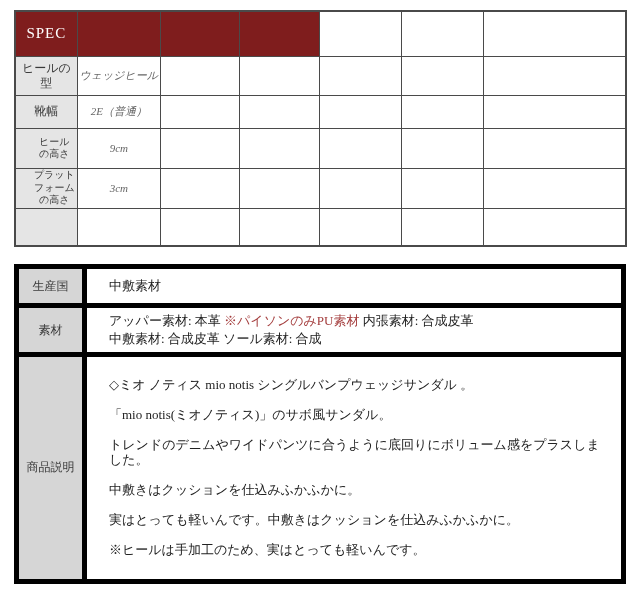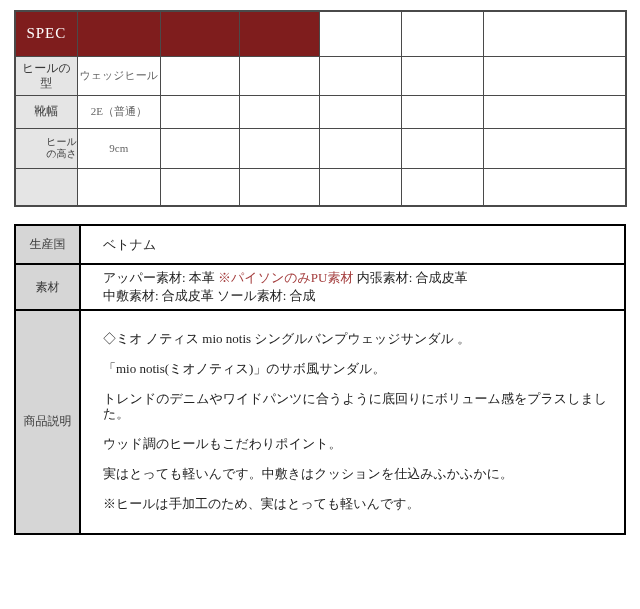--- a/index.html
+++ b/index.html
@@ -18,26 +18,26 @@
   .spec-table tr.r0{height:45px;}
   .spec-table tr.r1{height:39px;}
   .spec-table tr.r2{height:38px;}
   .spec-table tr.r3{height:33px;}
   .spec-table tr.r4{height:40px;}
   .spec-table tr.r5{height:40px;}
   .spec-table tr.r6{height:38px;}
   .blk{background:#7f1d1d;}
   .spec-title{color:#ffffff;font-size:15px;letter-spacing:1px;}
   .lbl{background:#e5e5e5;color:#3a3a3a;font-size:12px;white-space:pre-line;line-height:1.25;}
-  .lbl.small{font-size:10px;text-align:right;padding-left:16px;margin-top:16px;}
-  .val{color:#666;font-size:11px;}
+  .lbl.small{font-size:10px;text-align:center;padding-left:16px;margin-top:16px;}
+  .val{color:#666;font-size:11px;font-style:italic;}
 
   
   .info-table{width:612px;border:2px solid #4a4a4a;}
-  .info-table td{border:2px solid #000000;vertical-align:middle;font-family:Liberation Serif, serif;}
+  .info-table td{border:5px solid #000000;vertical-align:middle;}
   .info-table .lbl2{background:#d6d6d6;color:#3a3a3a;font-size:12px;text-align:center;width:61px;}
   .row-country{height:39px;}
   .row-material{height:45px;}
   .row-desc{height:194px;}
   .cell-country{font-size:13px;padding-left:22px;color:#222;}
   .cell-material{font-size:13px;line-height:18px;padding:4px 10px 4px 22px;color:#222;margin-left:36px;}
   .red{color:#a43d3d;}
   .cell-desc{padding:6px 10px 6px 22px;font-size:13px;color:#222;}
   .cell-desc p{margin:15px 0;line-height:1.15;}
 </style>
@@ -87,52 +87,63 @@
     <tr class="r4">
       <td class="lbl small">ヒール
 の高さ</td>
       <td class="val">9cm</td>
       <td></td>
           <td></td>
       <td></td>
           <td></td>
       <td></td>
     </tr>
+    <tr class="r5">
+      <td class="lbl small">プラット
+フォーム
+の高さ</td>
+      <td class="val">3cm</td>
+      <td></td>
+          <td></td>
+      <td></td>
+          <td></td>
+      <td></td>
+    </tr>
     <tr class="r6">
       <td class="lbl"></td>
       <td class="val"></td>
       <td></td>
           <td></td>
       <td></td>
           <td></td>
       <td></td>
     </tr>
   </tbody>
     </table>
 
   <table class="info-table">
     <tbody>
         <tr class="row-country">
       <td class="lbl2">生産国</td>
-      <td class="cell-country">ベトナム</td>
+      <td class="cell-country">中敷素材</td>
     </tr>
     <tr class="row-material">
       <td class="lbl2">素材</td>
       <td class="cell-material">
         <span>アッパー素材: 本革 </span><span class="red">※パイソンのみPU素材</span><span> 内張素材: 合成皮革</span><br>
         <span>中敷素材: 合成皮革 ソール素材: 合成</span>
       </td>
     </tr>
     <tr class="row-desc">
       <td class="lbl2">商品説明</td>
       <td class="cell-desc">
         <p>◇ミオ ノティス mio notis シングルバンプウェッジサンダル 。</p>
         <p>「mio notis(ミオノティス)」のサボ風サンダル。</p>
         <p>トレンドのデニムやワイドパンツに合うように底回りにボリューム感をプラスしました。</p>
-        <p>ウッド調のヒールもこだわりポイント。</p>
+        <p>中敷きはクッションを仕込みふかふかに。</p>
         <p>実はとっても軽いんです。中敷きはクッションを仕込みふかふかに。</p>
         <p>※ヒールは手加工のため、実はとっても軽いんです。</p>
       </td>
     </tr>
   </tbody>
     </table>
 
 </div>
 
 </body></html>

